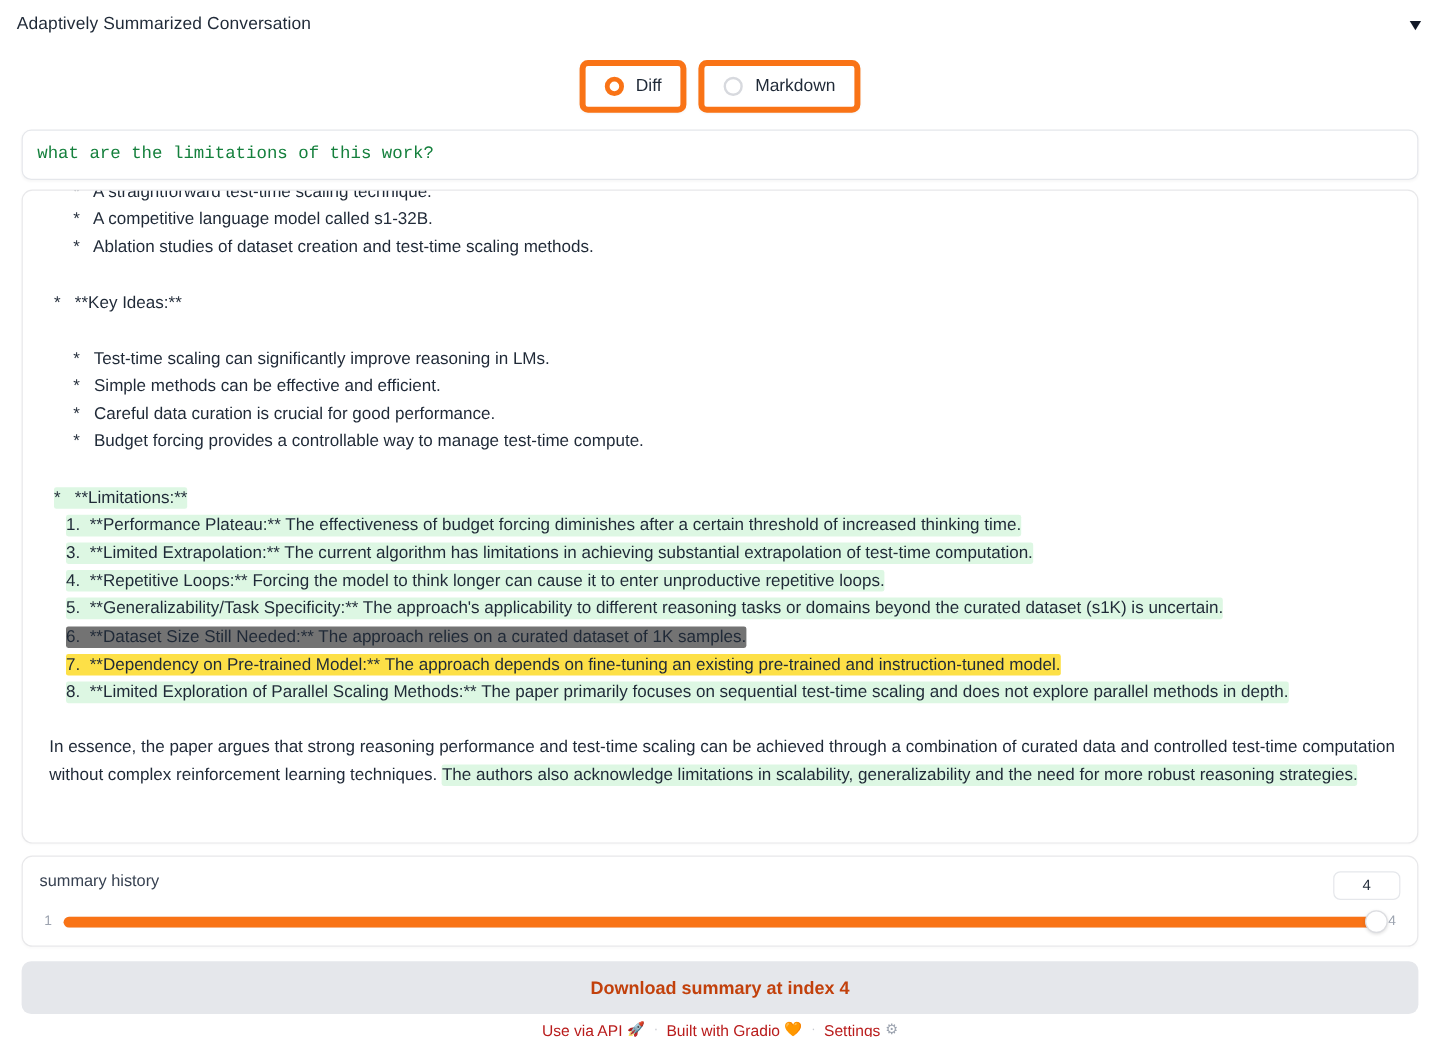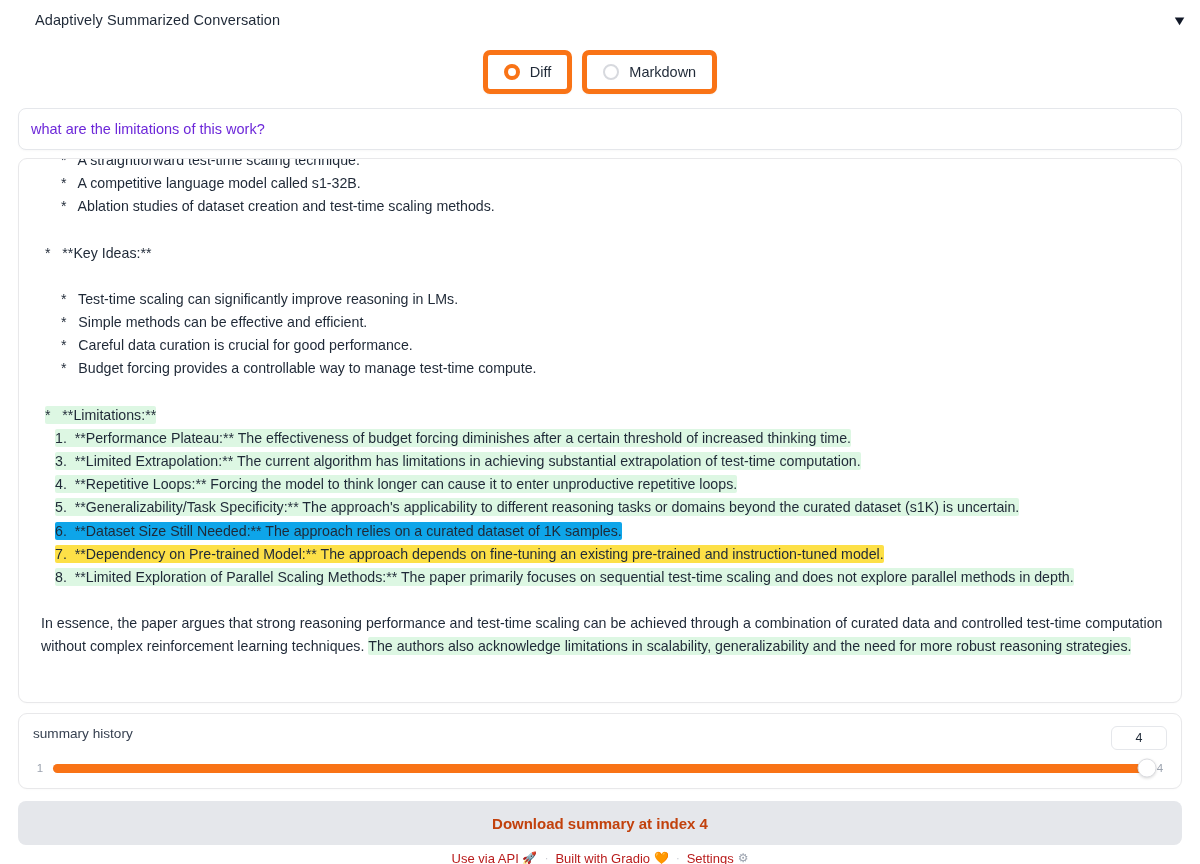--- a/index.html
+++ b/index.html
@@ -20,21 +20,20 @@
     overflow: hidden;
   }
   
   .accordion-header {
     height: 40px;
     display: flex;
     align-items: center;
     padding: 0 14px 0 14px;
     background: #ffffff;
     flex: 0 0 auto;
-    margin-left: 21px;
   }
   .accordion-title {
     font-size: 14.5px;
     color: #1f2937;
     letter-spacing: .1px;
   }
   .accordion-arrow {
     margin-left: auto;
     font-size: 13px;
     color: #111827;
@@ -86,21 +85,22 @@
     border-radius: 8px;
     background: #ffffff;
     height: 42px;
     display: flex;
     align-items: center;
     padding: 0 12px;
     box-shadow: 0 1px 2px rgba(0,0,0,.03);
   }
   .question-text {
     font-size: 14.5px;
-    color: #6d28d9;
+    color: #15803d;
+    font-family: Liberation Mono, monospace;
   }
   
   .content-panel-wrap {
     padding: 8px 18px 0 18px;
     flex: 0 0 auto;
   }
   .content-panel {
     position: relative;
     border: 1px solid #e8e8ea;
     border-radius: 9px;
@@ -289,21 +289,21 @@
             <div class="md-line md-bullet-2"><span>*   Test-time scaling can significantly improve reasoning in LMs.</span></div>
             <div class="md-line md-bullet-2"><span>*   Simple methods can be effective and efficient.</span></div>
             <div class="md-line md-bullet-2"><span>*   Careful data curation is crucial for good performance.</span></div>
             <div class="md-line md-bullet-2"><span>*   Budget forcing provides a controllable way to manage test-time compute.</span></div>
             <div class="blank"></div>
             <div class="md-line md-bullet-1"><span class="hl" style="background: rgb(221, 247, 227);">*   **Limitations:**</span></div>
             <div class="md-line md-num"><span class="hl" style="background: rgb(221, 247, 227);">1.  **Performance Plateau:** The effectiveness of budget forcing diminishes after a certain threshold of increased thinking time.</span></div>
             <div class="md-line md-num"><span class="hl" style="background: rgb(221, 247, 227);">3.  **Limited Extrapolation:** The current algorithm has limitations in achieving substantial extrapolation of test-time computation.</span></div>
             <div class="md-line md-num"><span class="hl" style="background: rgb(221, 247, 227);">4.  **Repetitive Loops:** Forcing the model to think longer can cause it to enter unproductive repetitive loops.</span></div>
             <div class="md-line md-num"><span class="hl" style="background: rgb(221, 247, 227);">5.  **Generalizability/Task Specificity:** The approach's applicability to different reasoning tasks or domains beyond the curated dataset (s1K) is uncertain.</span></div>
-            <div class="md-line md-num"><span class="hl" style="background: #0ea5e9;">6.  **Dataset Size Still Needed:** The approach relies on a curated dataset of 1K samples.</span></div>
+            <div class="md-line md-num"><span class="hl" style="background: #737373;">6.  **Dataset Size Still Needed:** The approach relies on a curated dataset of 1K samples.</span></div>
             <div class="md-line md-num"><span class="hl" style="background: #fde047;">7.  **Dependency on Pre-trained Model:** The approach depends on fine-tuning an existing pre-trained and instruction-tuned model.</span></div>
             <div class="md-line md-num"><span class="hl" style="background: rgb(221, 247, 227);">8.  **Limited Exploration of Parallel Scaling Methods:** The paper primarily focuses on sequential test-time scaling and does not explore parallel methods in depth.</span></div>
           </div>
         <div class="blank"></div>
         <div class="md-line para"><span>In essence, the paper argues that strong reasoning performance and test-time scaling can be achieved through a combination of curated data and controlled test-time computation without complex reinforcement learning techniques.</span><span>&nbsp;</span><span class="hl" style="background: rgb(221, 247, 227);">The authors also acknowledge limitations in scalability, generalizability and the need for more robust reasoning strategies.</span></div>
       </div>
     </div>
   </div>
 
   <div class="slider-panel-wrap">

